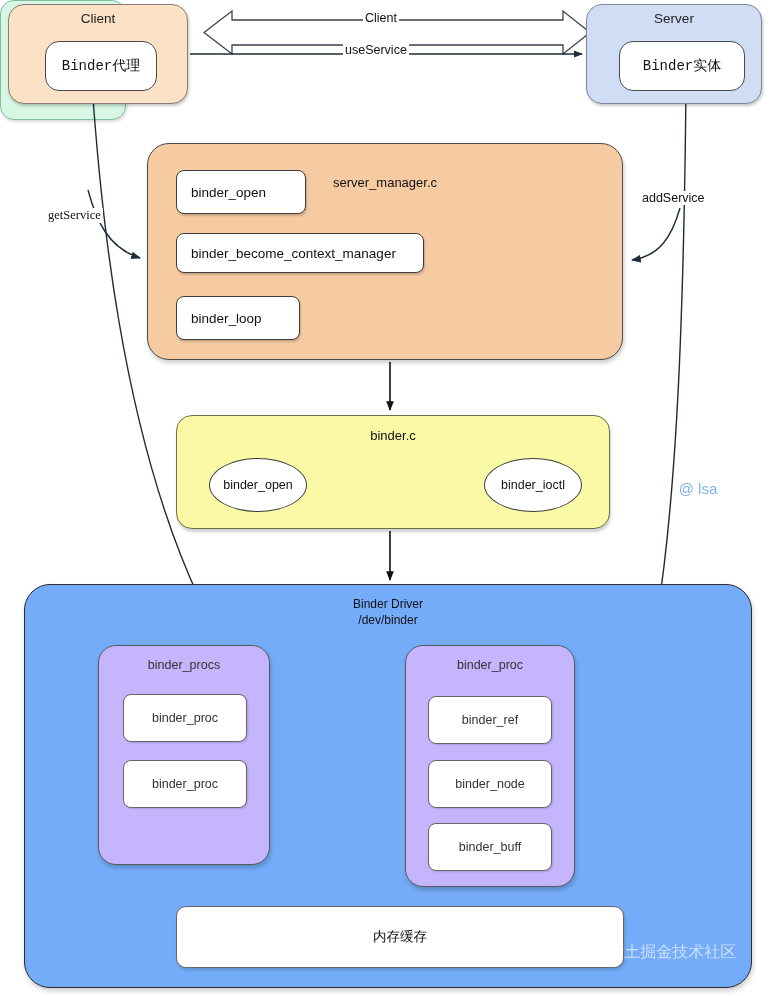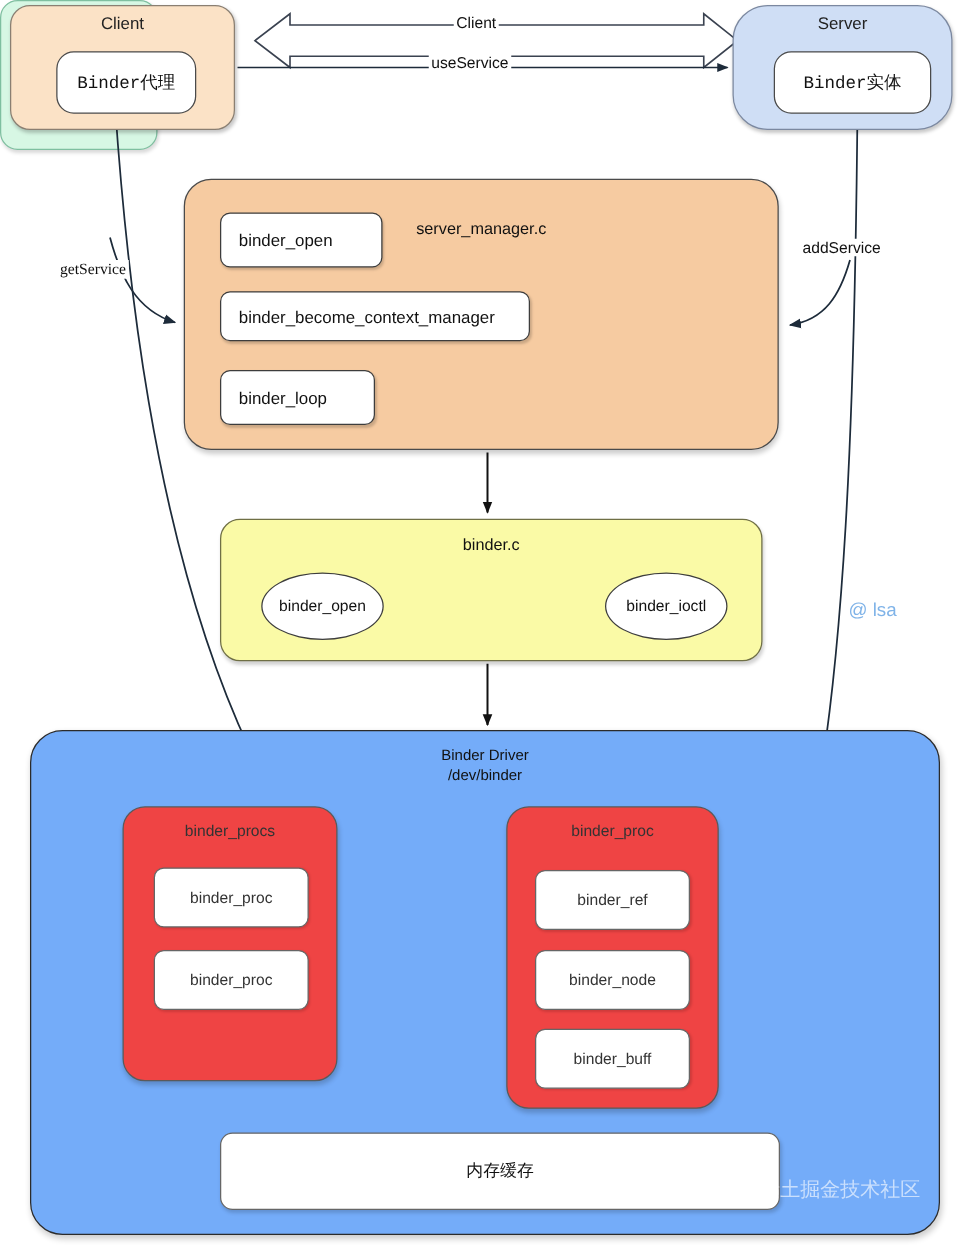--- a/index.html
+++ b/index.html
@@ -8,21 +8,21 @@
        color:#1a1a1a;}
   #stage{position:relative;width:772px;height:936px;}
   .node{position:absolute;box-sizing:border-box;display:flex;
         align-items:center;justify-content:center;text-align:center;}
 
   
   .client-box{left:8px;top:4px;width:180px;height:100px;background:#FBE2C6;
       border:1.4px solid #8a7f72;border-radius:16px;
       box-shadow:1px 2px 3px rgba(0,0,0,.22);}
   .server-box{left:586px;top:4px;width:176px;height:100px;background:#CFDEF5;
-      border:1.4px solid #7b88a0;border-radius:28px;
+      border:1.4px solid #7b88a0;border-radius:16px;
       box-shadow:1px 2px 3px rgba(0,0,0,.22);}
   .title-top{position:absolute;top:6px;left:0;right:0;font-size:13.5px;
       color:#222;text-align:center;}
   .inner-pill{position:absolute;background:#fff;border:1.3px solid #4a4a4a;
       border-radius:14px;display:flex;align-items:center;justify-content:center;
       font-size:14px;color:#111;font-family:Liberation Mono, monospace;}
   .client-pill{left:36px;top:36px;width:110px;height:48px;}
   .server-pill{left:32px;top:36px;width:124px;height:48px;}
 
   .sm-box{left:147px;top:143px;width:476px;height:217px;background:#F6CBA1;
@@ -55,21 +55,21 @@
   .e1{left:209px;top:458px;width:96px;height:52px;}
   .e2{left:347px;top:458px;width:96px;height:52px;}
   .e3{left:484px;top:458px;width:96px;height:52px;}
 
   .drv-box{left:24px;top:584px;width:728px;height:404px;background:#74ACF9;
       border:1.5px solid #2b2b2b;border-radius:26px;
       box-shadow:1px 3px 5px rgba(0,0,0,.2);}
   .drv-title{position:absolute;top:597px;left:24px;width:728px;font-size:12px;
       color:#111;text-align:center;line-height:1.3;}
 
-  .white-card{position:absolute;background:#ef4444;border:1.4px solid #5a5a5a;
+  .white-card{position:absolute;background:#c4b5fd;border:1.4px solid #5a5a5a;
       border-radius:18px;box-shadow:1px 3px 4px rgba(0,0,0,.2);}
   .procs-card{left:98px;top:645px;width:170px;height:218px;}
   .proc-card{left:405px;top:645px;width:168px;height:240px;}
   .card-title{position:absolute;top:12px;left:0;right:0;text-align:center;
       font-size:12.5px;color:#333;}
   .subbox{position:absolute;background:#fff;border:1.3px solid #666;
       border-radius:8px;display:flex;align-items:center;justify-content:center;
       font-size:12.5px;color:#333;box-shadow:1px 1px 2px rgba(0,0,0,.14);}
 
   .mem-box{left:176px;top:906px;width:448px;height:62px;background:#fff;

